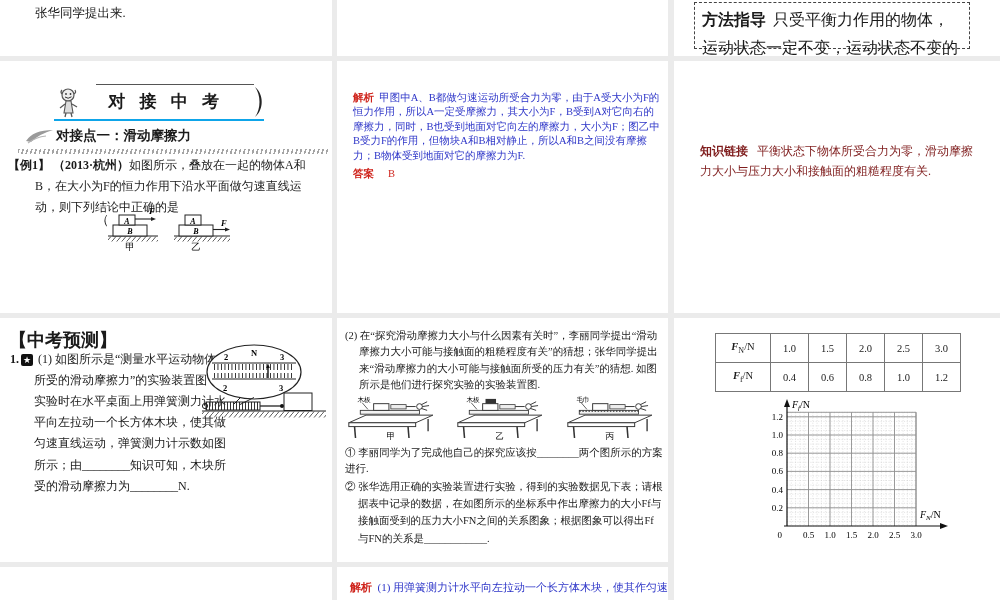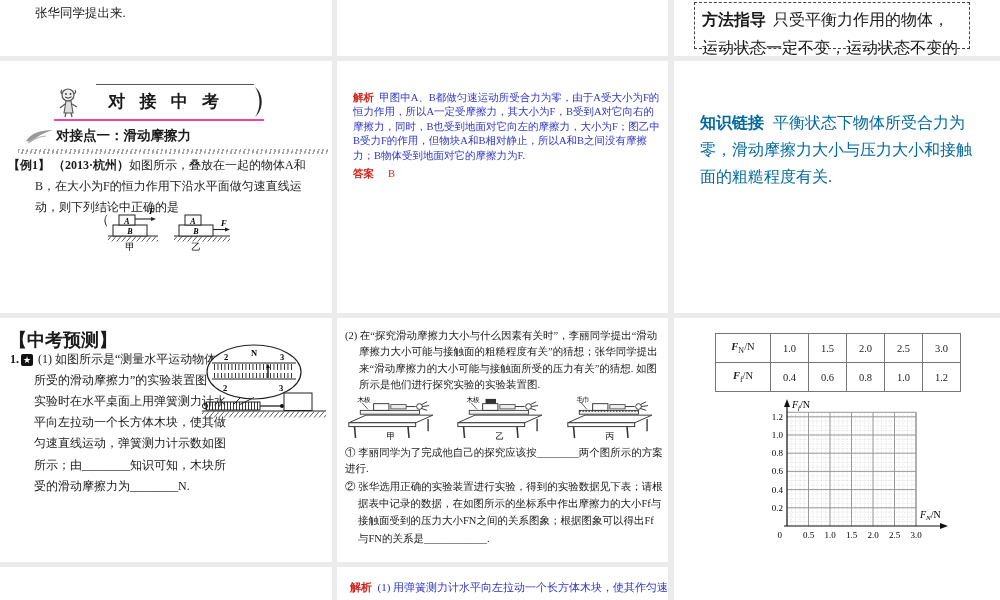--- a/index.html
+++ b/index.html
@@ -21,39 +21,39 @@
 .bold{font-weight:bold}
 .red{color:#cf241c;font-weight:bold}
 .blue{color:#2d35c8}
 .redv{color:#cf241c}
 
 .note{position:absolute;left:35px;top:5px;font-size:12.5px}
 
 .method-box{position:absolute;left:20px;top:2px;width:276px;height:47px;border:1.5px dashed #444;padding:3px 7px;font-size:16px;line-height:1.75}
 .method-box .bold{margin-right:7px}
 
-.banner{position:absolute;left:54px;top:22px;width:210px;height:38px;border-bottom:2px solid #ec4899}
+.banner{position:absolute;left:54px;top:22px;width:210px;height:38px;border-bottom:2px solid #0ea5e9}
 .banner-topline{position:absolute;top:1px;left:42px;right:10px;border-top:1px solid #555}
 .banner-title{position:absolute;left:30px;right:16px;top:7px;text-align:center;font-size:17px;font-weight:bold;letter-spacing:5px;white-space:nowrap}
 .mascot{position:absolute;left:4px;top:4px}
 .crescent{position:absolute;right:-2px;top:3px}
 .point-head{position:absolute;left:24px;top:66px;display:flex;align-items:center;gap:0}
 .point-title{font-size:13.5px;font-weight:bold}
 .braid{position:absolute;left:18px;right:2px;top:88px;height:5px;background:repeating-linear-gradient(105deg,#a4a4a4 0 1.6px,transparent 1.6px 4.2px)}
 .example-p{position:absolute;left:8px;top:94px;width:312px;padding-left:27px;text-indent:-27px;font-size:12px;line-height:1.73}
 .paren{position:absolute;left:96px;top:150px;font-size:13px}
 .ex-fig{position:absolute;left:108px;top:137px}
 
 #pe{padding:21px 10px 0 16px;font-size:10.5px}
 .option{padding-left:36px;text-indent:-36px;line-height:1.52;margin-bottom:5px;width:300px}
 .ana{margin-top:9px;width:308px;line-height:1.38}
 .ansline{margin-top:4px}
 .ansline .val{margin-left:14px}
 
-#pf{padding:48px 20px 0 26px;font-size:16px;color:#0369a1;line-height:1.7}
+#pf{padding:80px 20px 0 26px;font-size:12px;color:#7f1d1d;line-height:1.7}
 #pf .lbl{font-weight:bold;margin-right:9px}
 
 .predict-header{position:absolute;left:9px;top:10px;font-size:18px;font-weight:bold}
 .q1{position:absolute;left:10px;top:31px;width:216px;padding-left:24px;text-indent:-24px;font-size:12px;line-height:1.76}
 .star{display:inline-block;width:12px;height:12px;background:#111;color:#fff;font-size:9px;line-height:12px;text-align:center;border-radius:2px;text-indent:0;margin:0 2px}
 .scale-fig{position:absolute;left:202px;top:24px}
 
 #ph{padding:10px 5px 0 8px;font-size:10.5px}
 .q2{width:318px;padding-left:14px;text-indent:-14px;line-height:1.55}
 .exp-row{display:flex;justify-content:center;gap:10px;margin-top:2px}

